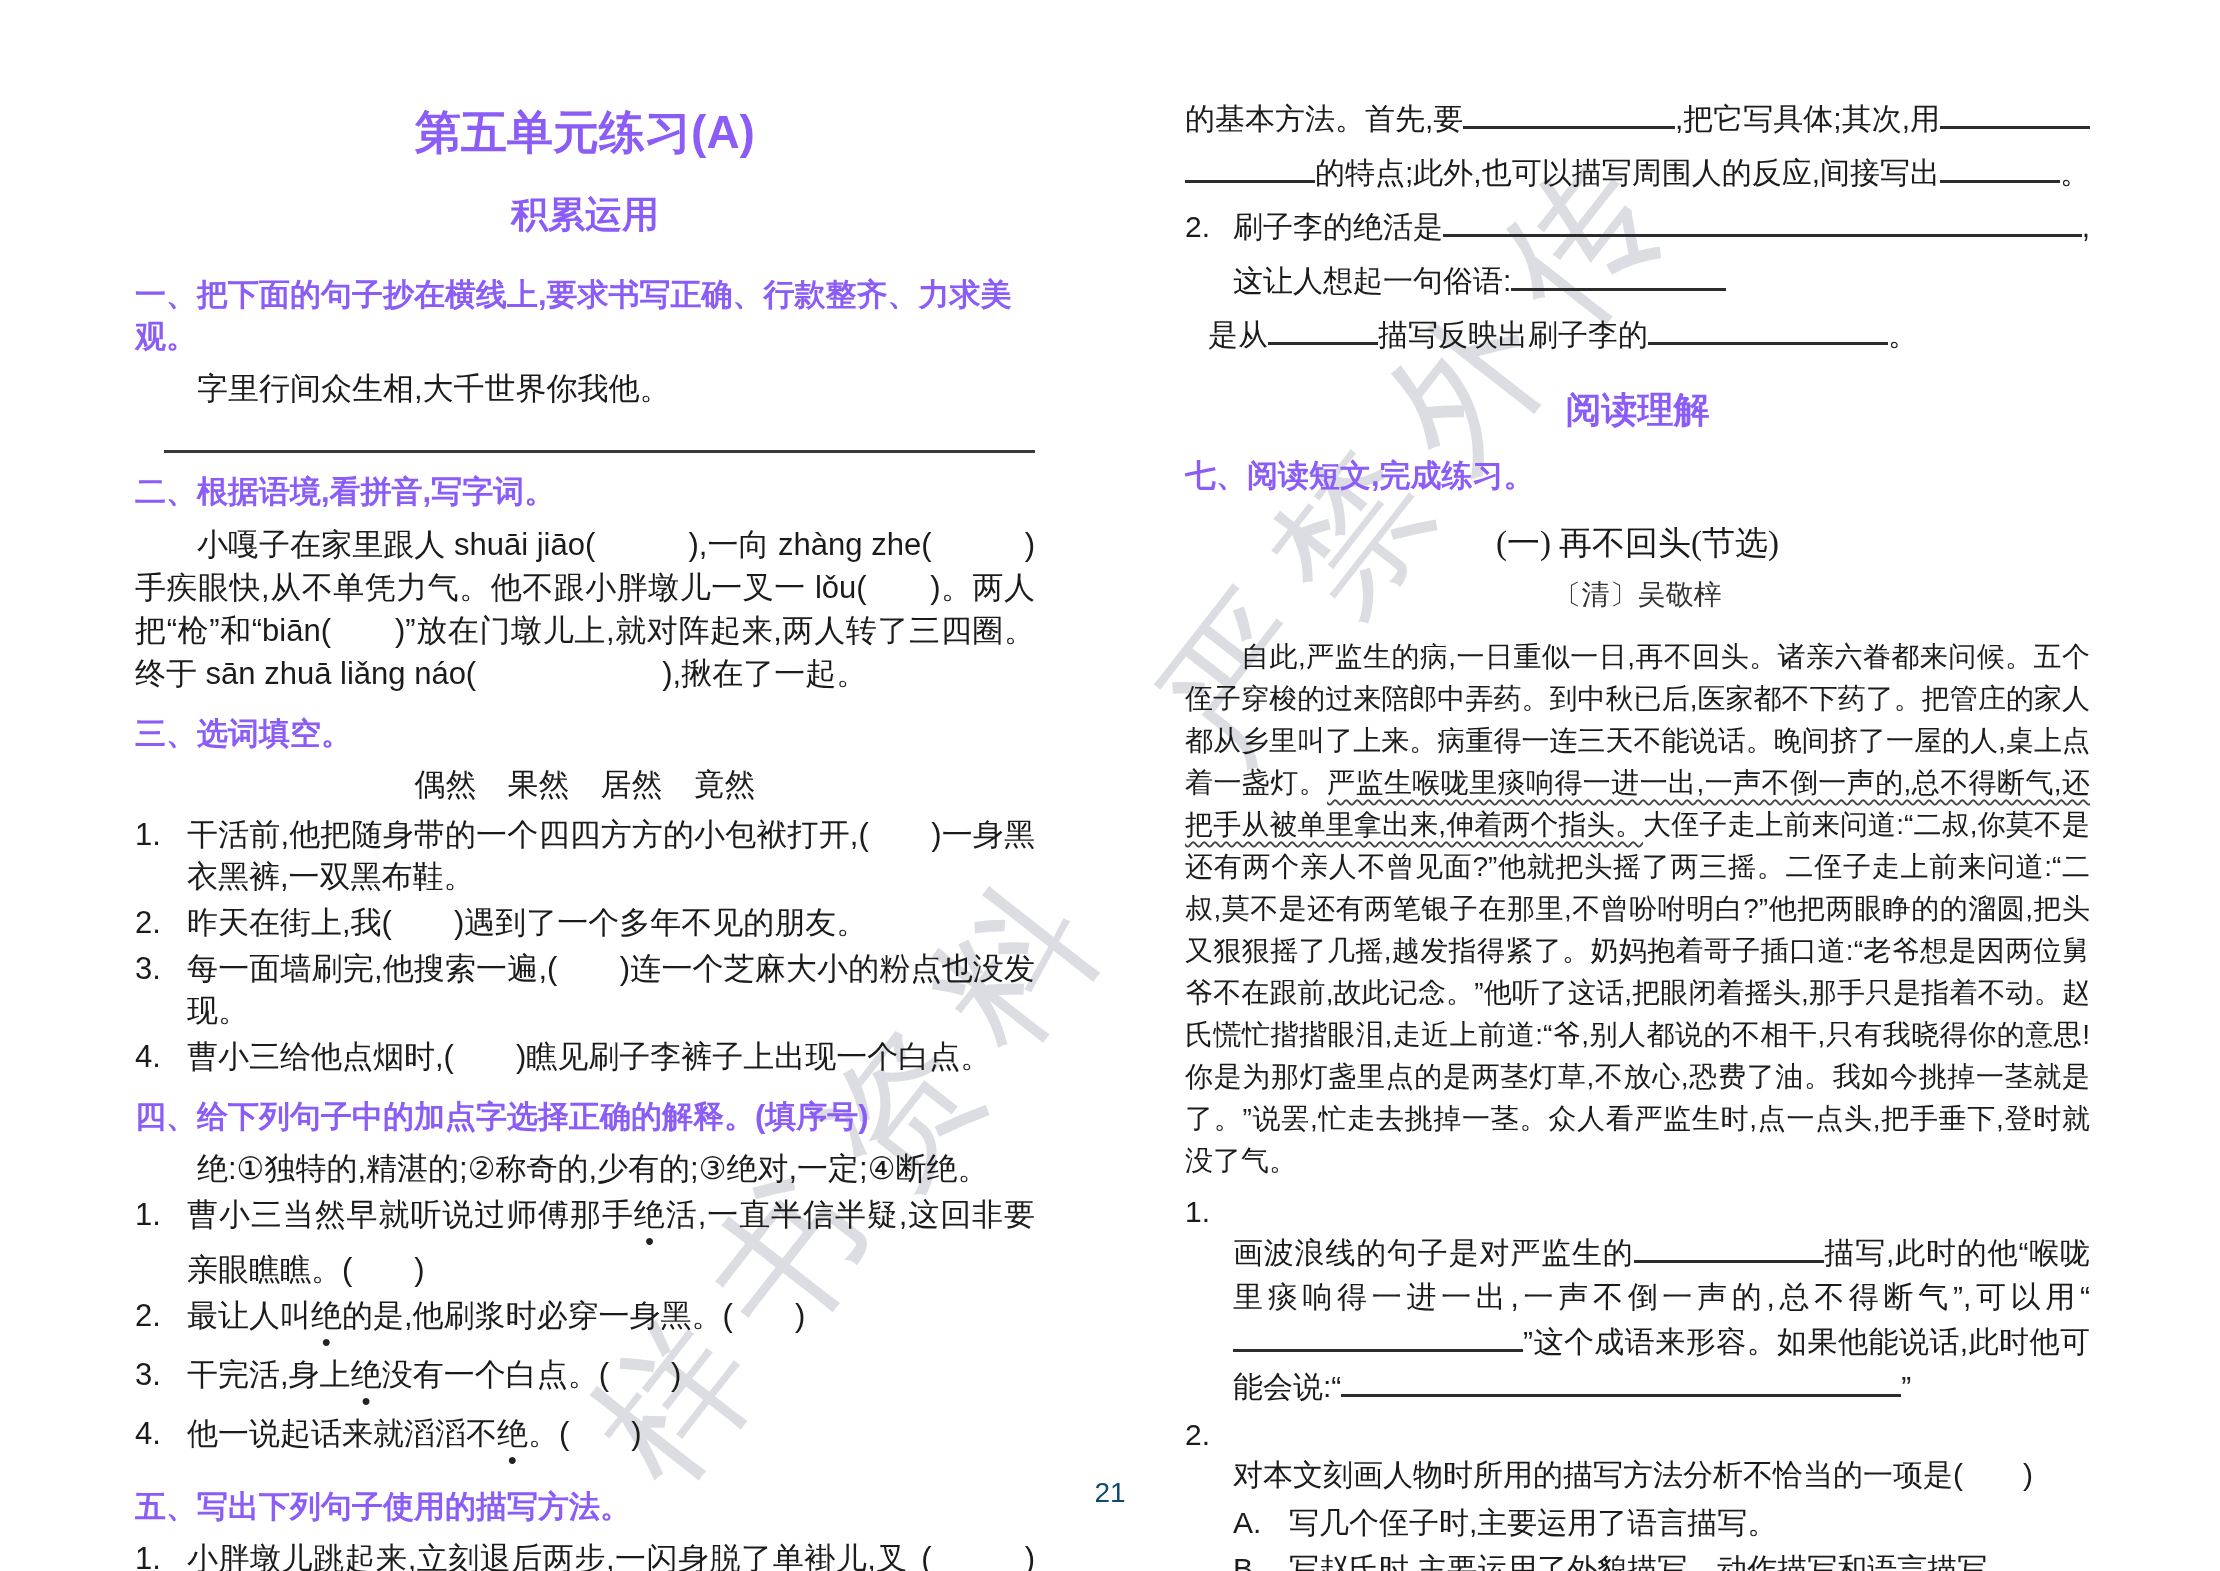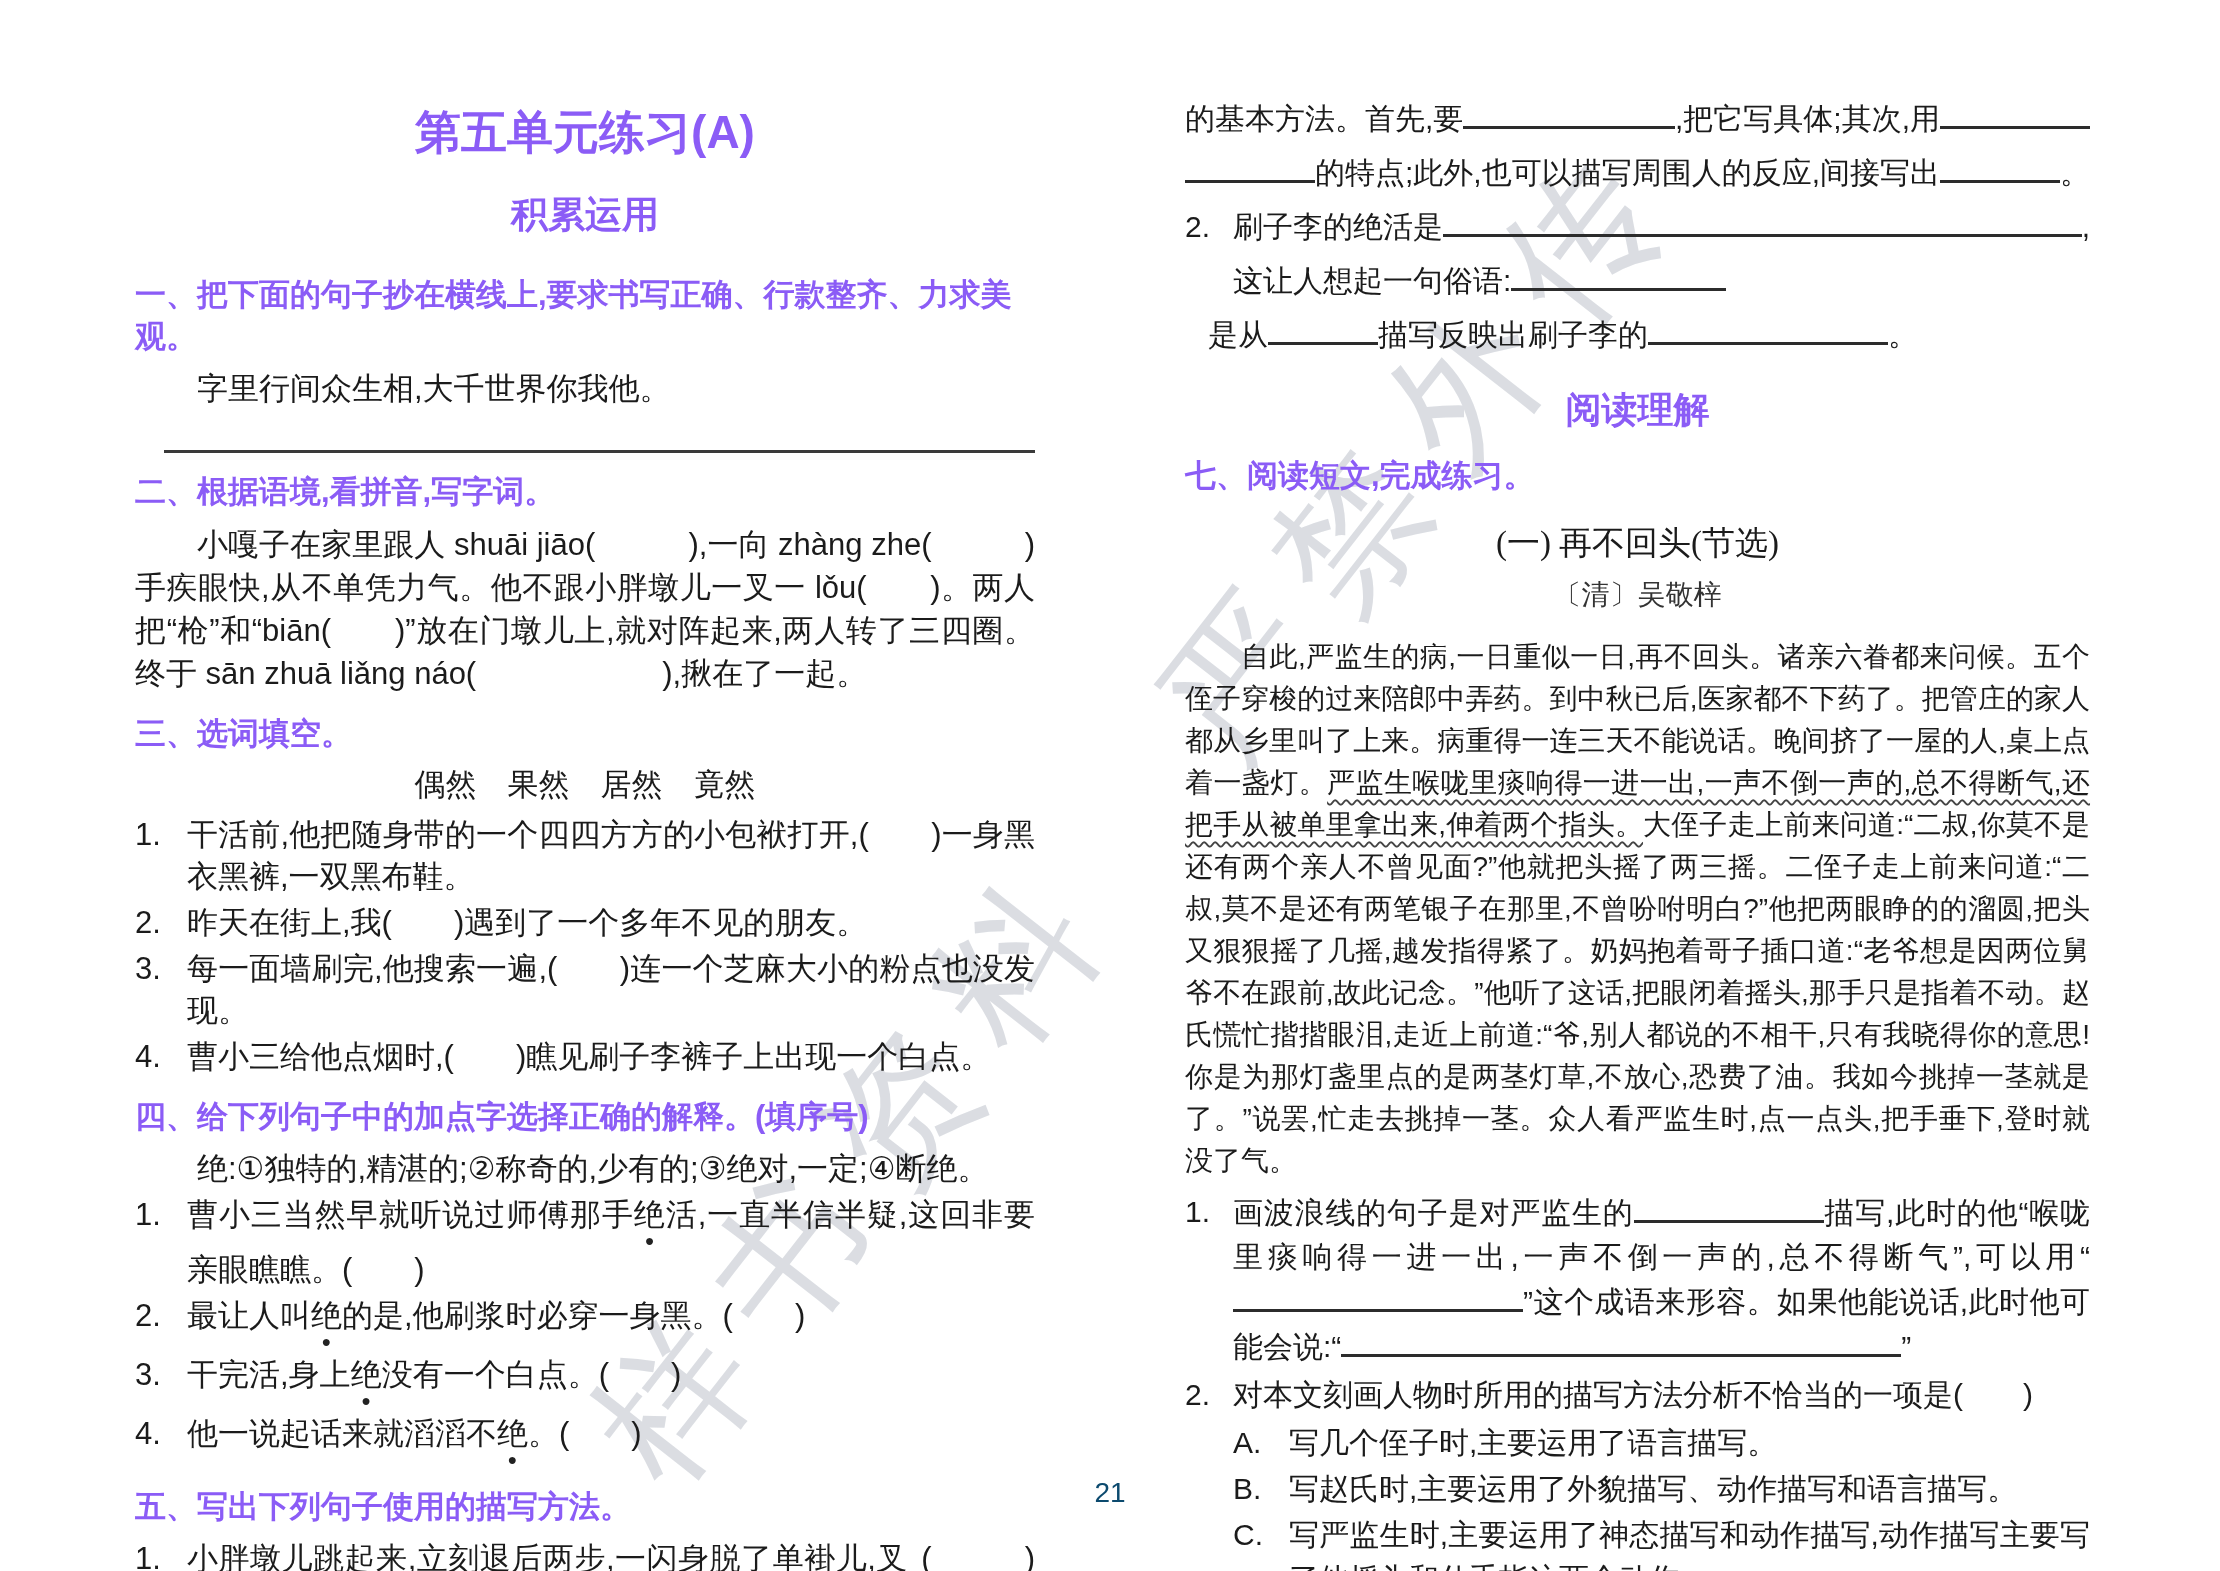--- a/index.html
+++ b/index.html
@@ -60,21 +60,21 @@
   .passage{
     font-family:Liberation Sans, sans-serif;
     font-size:28px;line-height:42px;text-align:justify;text-indent:2em;margin:0 0 8px 0;
   }
   .wavy{
     text-decoration:underline;text-decoration-style:wavy;
     text-decoration-thickness:2px;text-underline-offset:7px;text-decoration-color:#444;
   }
   .rq{display:flex;font-size:30px;line-height:44px;margin:4px 0;}
   .rq .num{flex:0 0 48px;}
-  .rq .body{flex:1;text-align:justify;}
+  .rq .body{flex:1;text-align:justify;margin-top:40px;}
   .opt{display:flex;font-size:30px;line-height:44px;margin:2px 0 2px 48px;}
   .opt .letter{flex:0 0 56px;}
   .opt .otext{flex:1;text-align:justify;}
   .page-number{
     position:absolute;left:0;right:0;bottom:62px;text-align:center;
     font-size:28px;color:#0c4a6e;z-index:2;
   }
 </style>
 </head>
 <body>

